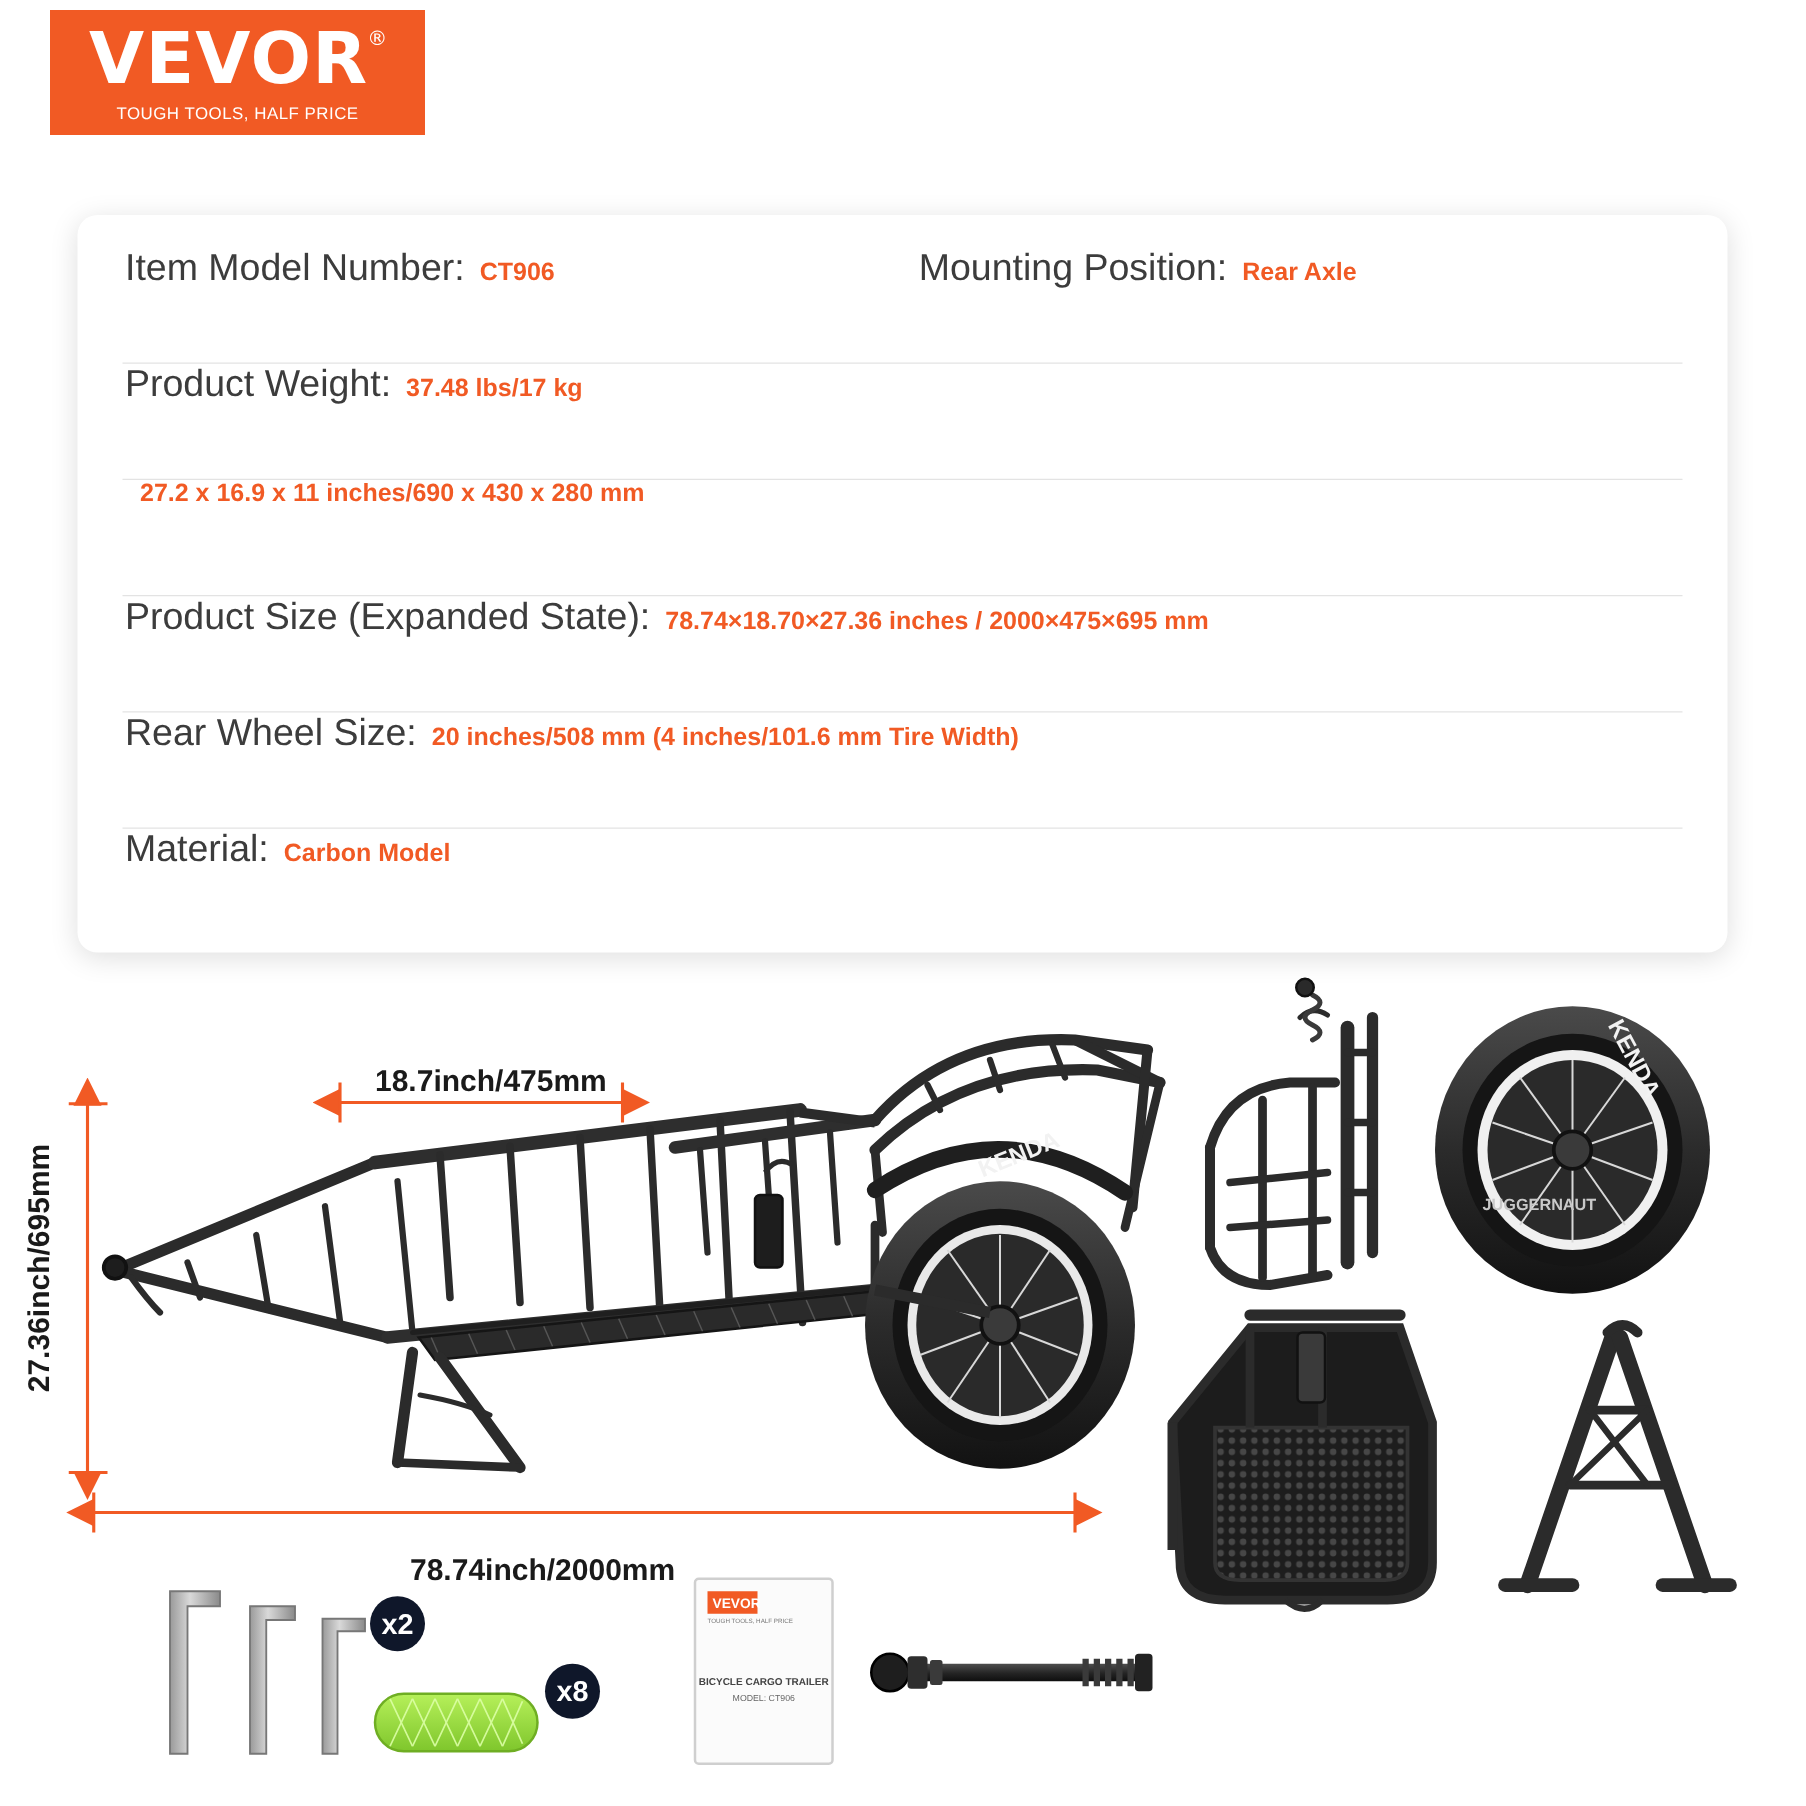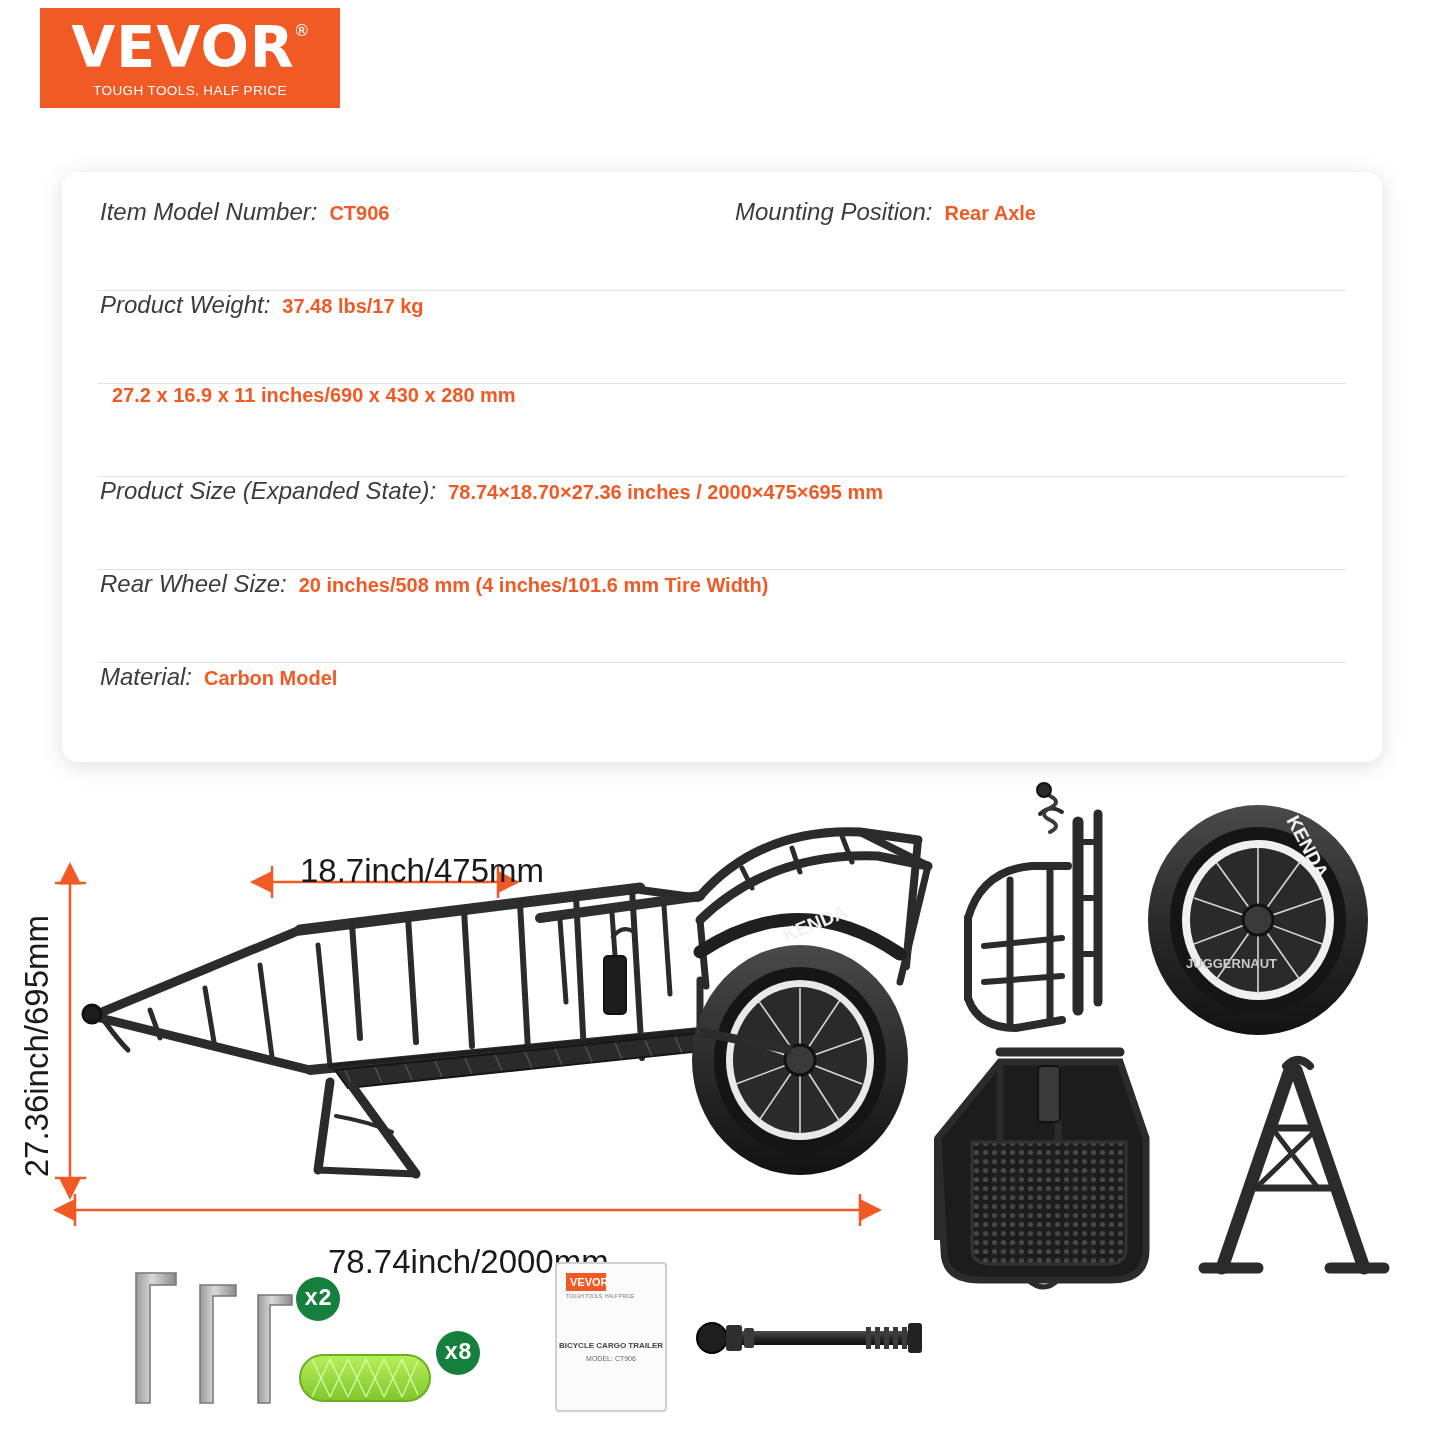--- a/index.html
+++ b/index.html
@@ -56,58 +56,57 @@
     align-items: baseline;
     height: 93px;
     border-bottom: 1px solid #e3e3e3;
     padding-left: 2px;
   }
   .spec-row:last-child { border-bottom: none; }
   .spec-cell { display: flex; align-items: baseline; }
   .spec-cell.left  { width: 635px; }
   .spec-cell.right { flex: 1; }
   .spec-label {
-    font-size: 24px;
+    font-size: 30px;
     color: #3c3c3c;
     font-weight: normal;
     white-space: nowrap;
-    font-style: italic;
   }
   .spec-value {
     font-size: 20px;
     color: #f15a24;
     font-weight: bold;
     margin-left: 12px;
     white-space: nowrap;
   }
 
   
   .illus { position: absolute; left: 0; top: 770px; width: 1445px; height: 520px; }
   .dim-label {
     position: absolute;
-    font-size: 33px;
-    font-weight: normal;
+    font-size: 24px;
+    font-weight: bold;
     color: #1a1a1a;
     white-space: nowrap;
   }
   .dim-label.vertical {
     writing-mode: vertical-rl;
     transform: rotate(180deg);
   }
 
   .parts { position: absolute; left: 0; top: 1255px; width: 1445px; height: 190px; }
   .badge {
     position: absolute;
-    background: #15803d;
+    background: #0f172a;
     color: #fff;
     border-radius: 50%;
     width: 44px; height: 44px;
     display: flex; align-items: center; justify-content: center;
     font-size: 23px; font-weight: bold;
-    font-family: Liberation Mono, monospace;
+    font-family: Liberation Sans, sans-serif;
   }
 </style>
 </head>
 <body>
 
 <div class="page">
 
   <div class="logo">
     <div class="logo-word">
       <span>VEVOR</span>

